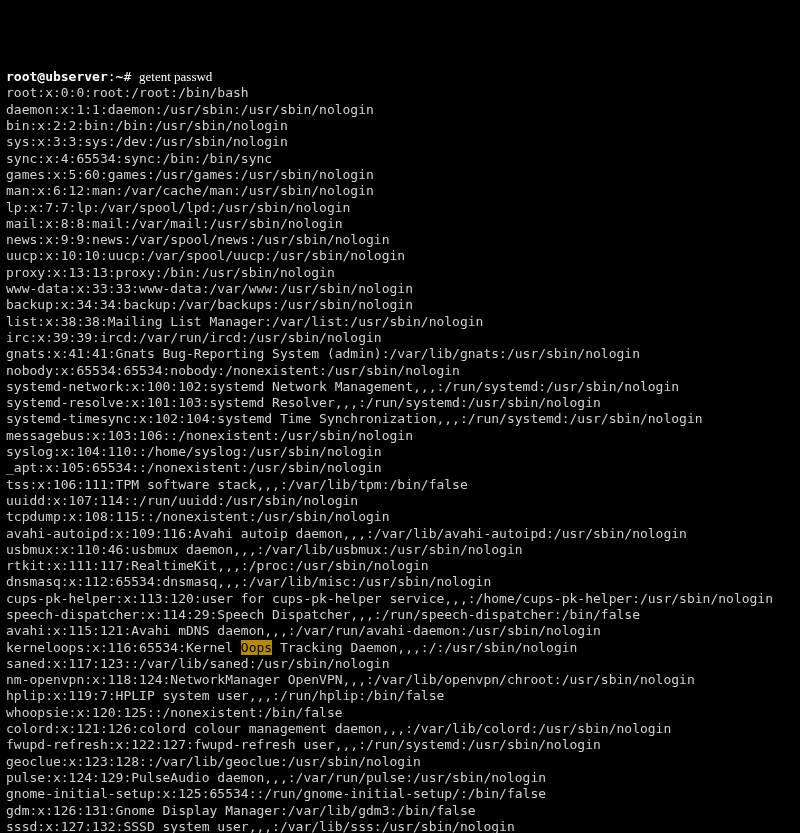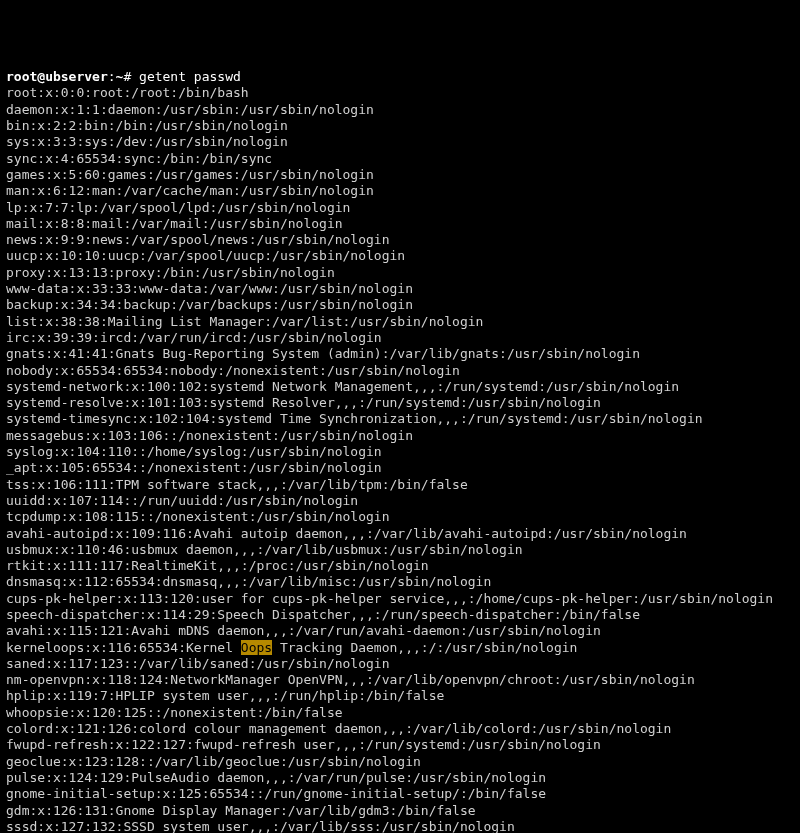--- a/index.html
+++ b/index.html
@@ -7,21 +7,21 @@
     padding: 4px 6px;
     background: #000000;
     color: #d0d0d0;
     font-family: "DejaVu Sans Mono", "Liberation Mono", monospace;
     font-size: 13px;
     line-height: 16.3px;
     white-space: pre;
   }
   .prompt-user { color: #ffffff; font-weight: bold; }
   .prompt-sep  { color: #ffffff; }
-  .cmd        { color: #ffffff; }
+  .cmd        { color: #ffffff; font-family: Liberation Serif, serif; }
   .highlight  { background: #b58900; color: #000000; margin-top: 44px; }
   .line { display: block; }
 </style>
 </head>
 <body>
 
 
 
 <div id="terminal"><span class="line"><span><span class="prompt-user">root@ubserver</span><span class="prompt-sep">:</span><span class="prompt-user">~</span><span class="prompt-sep"># </span></span><span class="cmd">getent passwd</span></span><span class="line">root:x:0:0:root:/root:/bin/bash</span><span class="line">daemon:x:1:1:daemon:/usr/sbin:/usr/sbin/nologin</span><span class="line">bin:x:2:2:bin:/bin:/usr/sbin/nologin</span><span class="line">sys:x:3:3:sys:/dev:/usr/sbin/nologin</span><span class="line">sync:x:4:65534:sync:/bin:/bin/sync</span><span class="line">games:x:5:60:games:/usr/games:/usr/sbin/nologin</span><span class="line">man:x:6:12:man:/var/cache/man:/usr/sbin/nologin</span><span class="line">lp:x:7:7:lp:/var/spool/lpd:/usr/sbin/nologin</span><span class="line">mail:x:8:8:mail:/var/mail:/usr/sbin/nologin</span><span class="line">news:x:9:9:news:/var/spool/news:/usr/sbin/nologin</span><span class="line">uucp:x:10:10:uucp:/var/spool/uucp:/usr/sbin/nologin</span><span class="line">proxy:x:13:13:proxy:/bin:/usr/sbin/nologin</span><span class="line">www-data:x:33:33:www-data:/var/www:/usr/sbin/nologin</span><span class="line">backup:x:34:34:backup:/var/backups:/usr/sbin/nologin</span><span class="line">list:x:38:38:Mailing List Manager:/var/list:/usr/sbin/nologin</span><span class="line">irc:x:39:39:ircd:/var/run/ircd:/usr/sbin/nologin</span><span class="line">gnats:x:41:41:Gnats Bug-Reporting System (admin):/var/lib/gnats:/usr/sbin/nologin</span><span class="line">nobody:x:65534:65534:nobody:/nonexistent:/usr/sbin/nologin</span><span class="line">systemd-network:x:100:102:systemd Network Management,,,:/run/systemd:/usr/sbin/nologin</span><span class="line">systemd-resolve:x:101:103:systemd Resolver,,,:/run/systemd:/usr/sbin/nologin</span><span class="line">systemd-timesync:x:102:104:systemd Time Synchronization,,,:/run/systemd:/usr/sbin/nologin</span><span class="line">messagebus:x:103:106::/nonexistent:/usr/sbin/nologin</span><span class="line">syslog:x:104:110::/home/syslog:/usr/sbin/nologin</span><span class="line">_apt:x:105:65534::/nonexistent:/usr/sbin/nologin</span><span class="line">tss:x:106:111:TPM software stack,,,:/var/lib/tpm:/bin/false</span><span class="line">uuidd:x:107:114::/run/uuidd:/usr/sbin/nologin</span><span class="line">tcpdump:x:108:115::/nonexistent:/usr/sbin/nologin</span><span class="line">avahi-autoipd:x:109:116:Avahi autoip daemon,,,:/var/lib/avahi-autoipd:/usr/sbin/nologin</span><span class="line">usbmux:x:110:46:usbmux daemon,,,:/var/lib/usbmux:/usr/sbin/nologin</span><span class="line">rtkit:x:111:117:RealtimeKit,,,:/proc:/usr/sbin/nologin</span><span class="line">dnsmasq:x:112:65534:dnsmasq,,,:/var/lib/misc:/usr/sbin/nologin</span><span class="line">cups-pk-helper:x:113:120:user for cups-pk-helper service,,,:/home/cups-pk-helper:/usr/sbin/nologin</span><span class="line">speech-dispatcher:x:114:29:Speech Dispatcher,,,:/run/speech-dispatcher:/bin/false</span><span class="line">avahi:x:115:121:Avahi mDNS daemon,,,:/var/run/avahi-daemon:/usr/sbin/nologin</span><span class="line">kerneloops:x:116:65534:Kernel <span class="highlight">Oops</span> Tracking Daemon,,,:/:/usr/sbin/nologin</span><span class="line">saned:x:117:123::/var/lib/saned:/usr/sbin/nologin</span><span class="line">nm-openvpn:x:118:124:NetworkManager OpenVPN,,,:/var/lib/openvpn/chroot:/usr/sbin/nologin</span><span class="line">hplip:x:119:7:HPLIP system user,,,:/run/hplip:/bin/false</span><span class="line">whoopsie:x:120:125::/nonexistent:/bin/false</span><span class="line">colord:x:121:126:colord colour management daemon,,,:/var/lib/colord:/usr/sbin/nologin</span><span class="line">fwupd-refresh:x:122:127:fwupd-refresh user,,,:/run/systemd:/usr/sbin/nologin</span><span class="line">geoclue:x:123:128::/var/lib/geoclue:/usr/sbin/nologin</span><span class="line">pulse:x:124:129:PulseAudio daemon,,,:/var/run/pulse:/usr/sbin/nologin</span><span class="line">gnome-initial-setup:x:125:65534::/run/gnome-initial-setup/:/bin/false</span><span class="line">gdm:x:126:131:Gnome Display Manager:/var/lib/gdm3:/bin/false</span><span class="line">sssd:x:127:132:SSSD system user,,,:/var/lib/sss:/usr/sbin/nologin</span></div>
 

